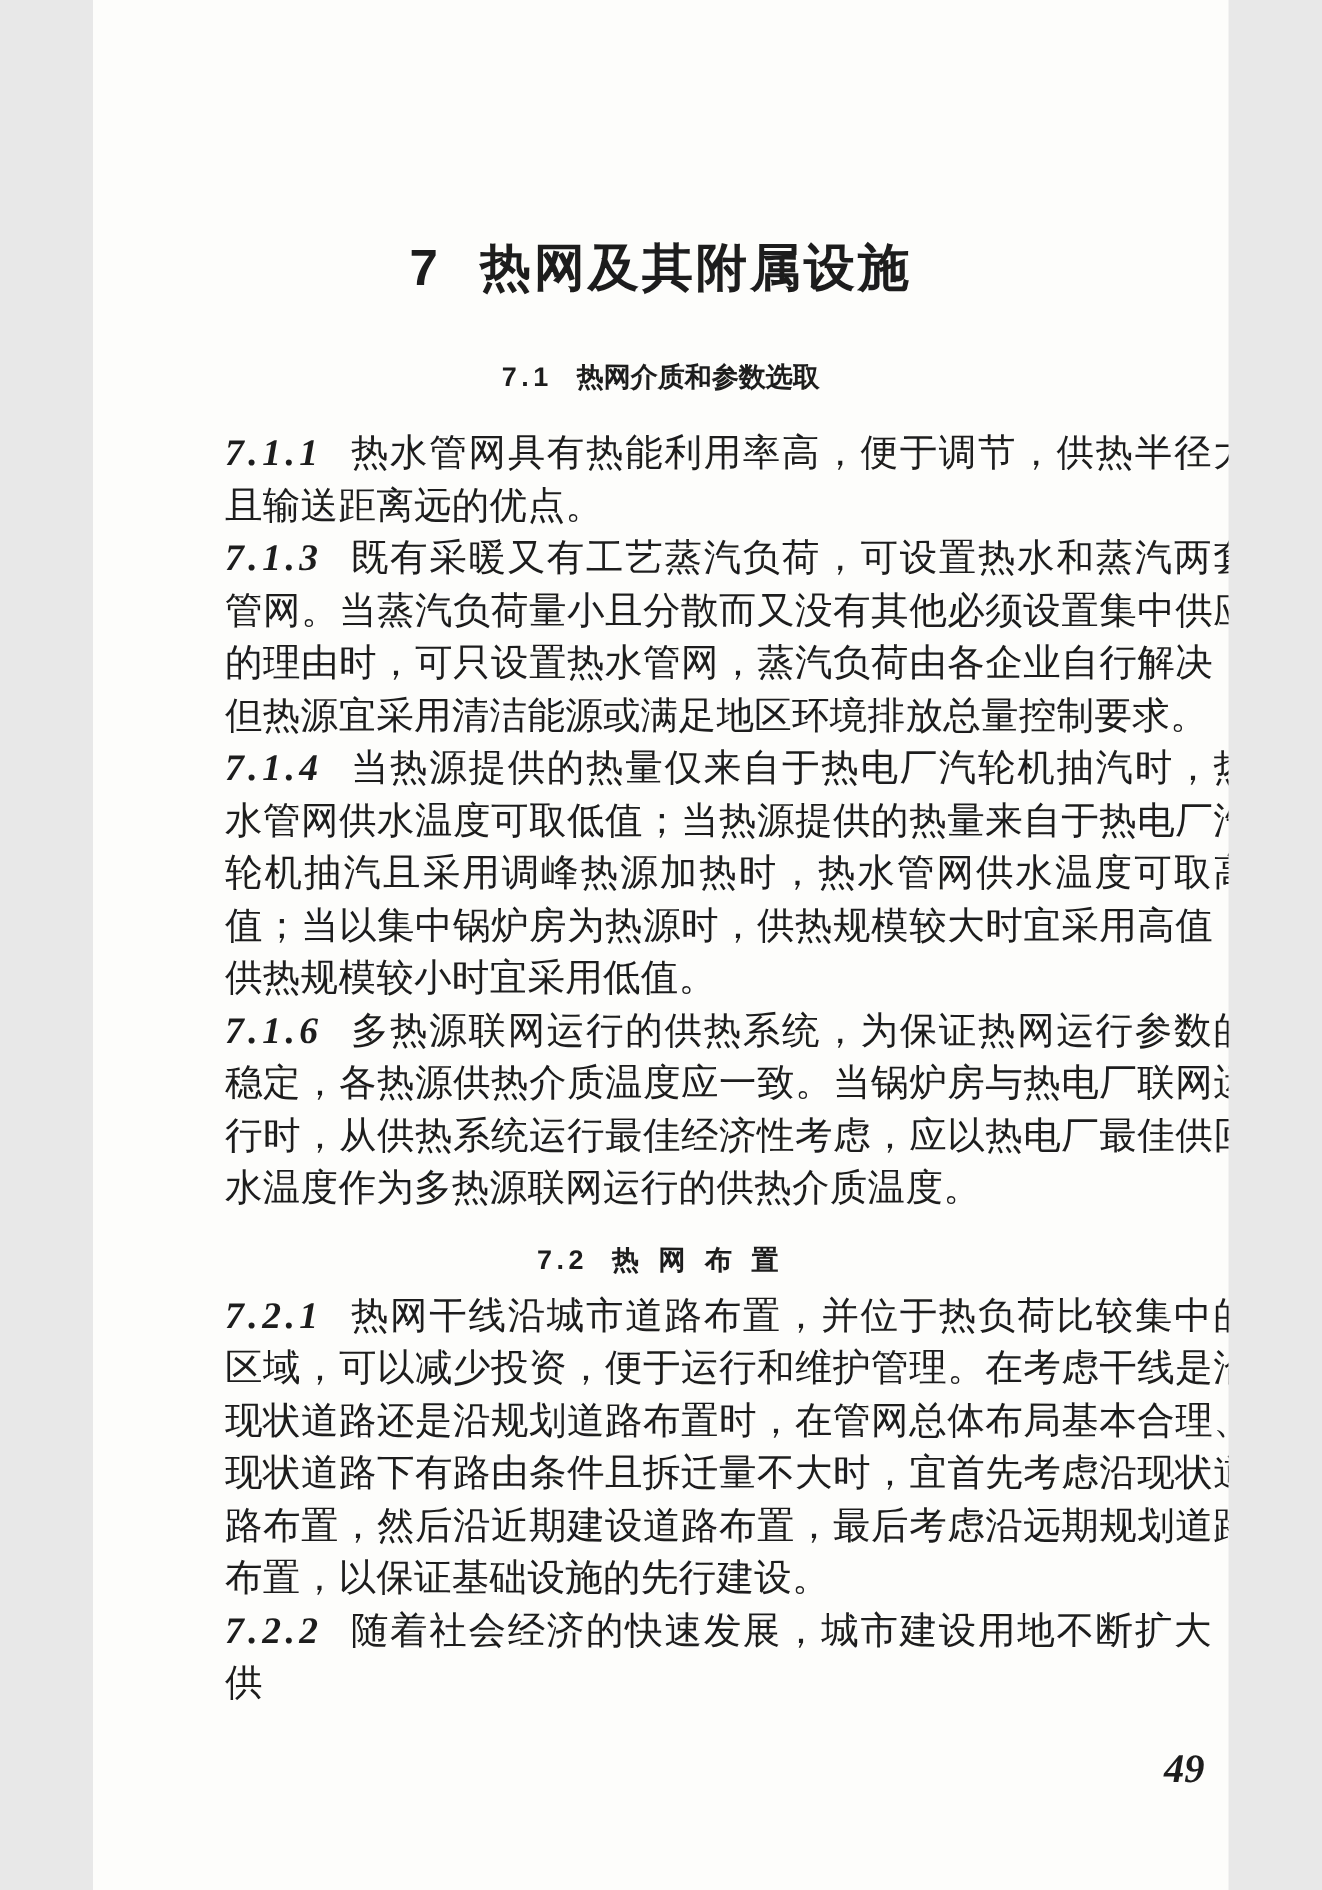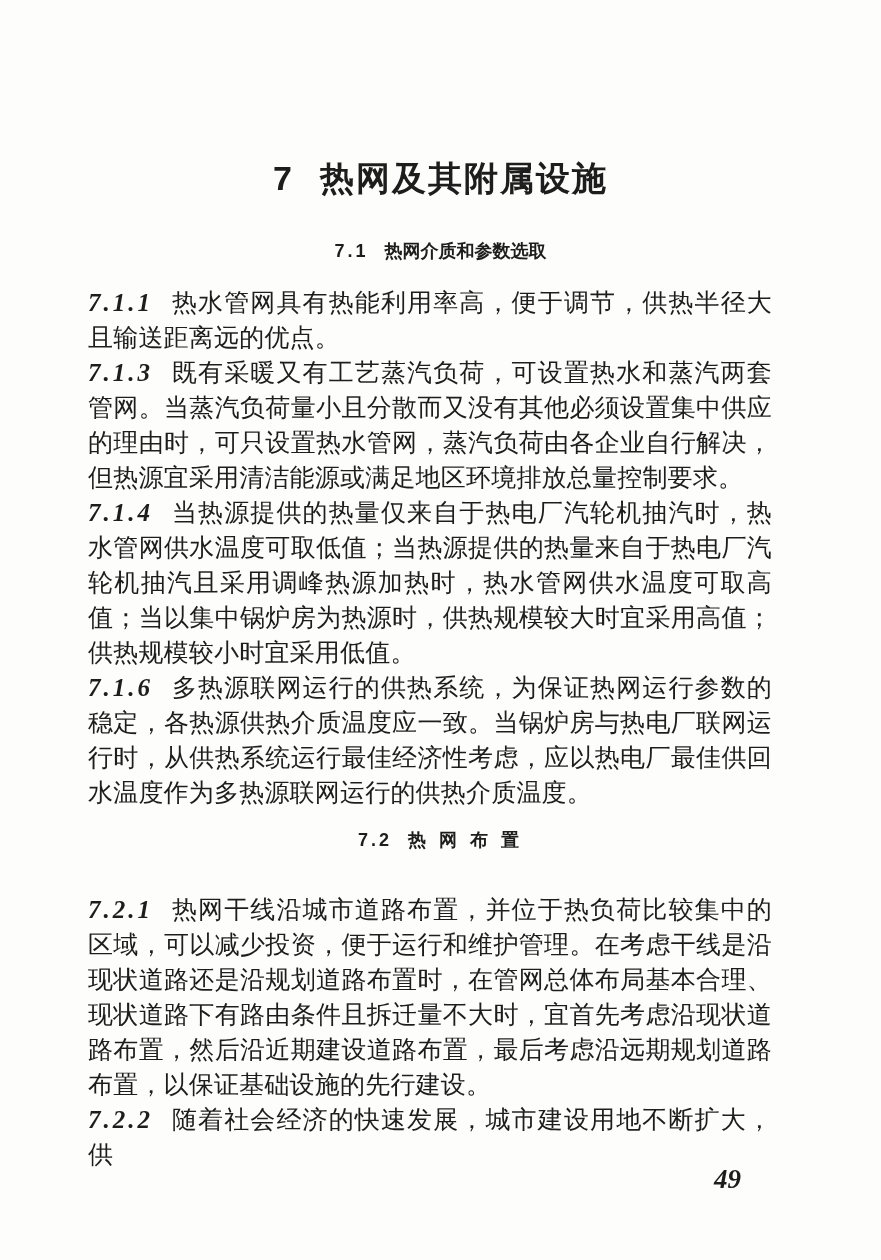--- a/index.html
+++ b/index.html
@@ -2,21 +2,21 @@
 <html><head>
 <meta charset="utf-8">
 <style>
   html, body {
     margin: 0;
     padding: 0;
     background: #e8e8e8;
   }
   .page {
     position: relative;
-    width: 881px;
+    width: 757px;
     height: 1260px;
     margin: 0 auto;
     background: #fdfdfb;
     color: #1d1d1d;
     font-family: "Liberation Serif", "DejaVu Serif", serif;
     overflow: hidden;
   }
   .chapter-title {
     margin: 0;
     padding-top: 156px;
@@ -54,21 +54,21 @@
   }
   .clause .cnum {
     font-weight: 700;
     letter-spacing: 3px;
     margin-right: 18px;
     white-space: nowrap;
     font-style: italic;
   }
   .heading-gap {
     margin-top: 18px;
-    margin-bottom: 40px;
+    margin-bottom: 8px;
   }
   .page-number {
     position: absolute;
     top: 1164px;
     left: 714px;
     font-size: 27px;
     font-style: italic;
     font-weight: 700;
     font-family: "Liberation Serif", "DejaVu Serif", serif;
   }

